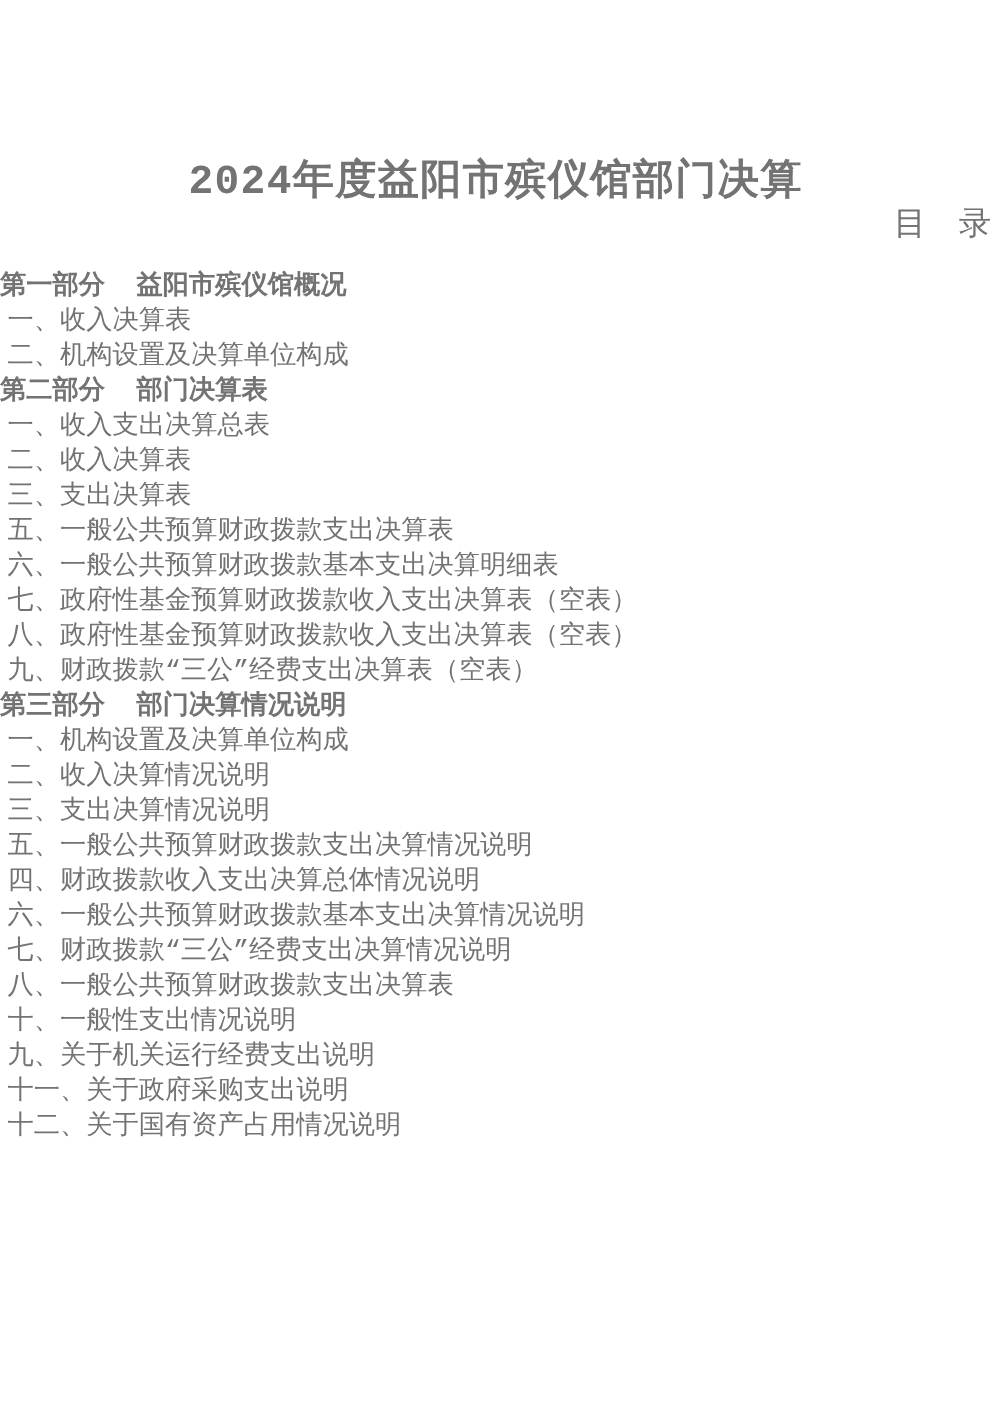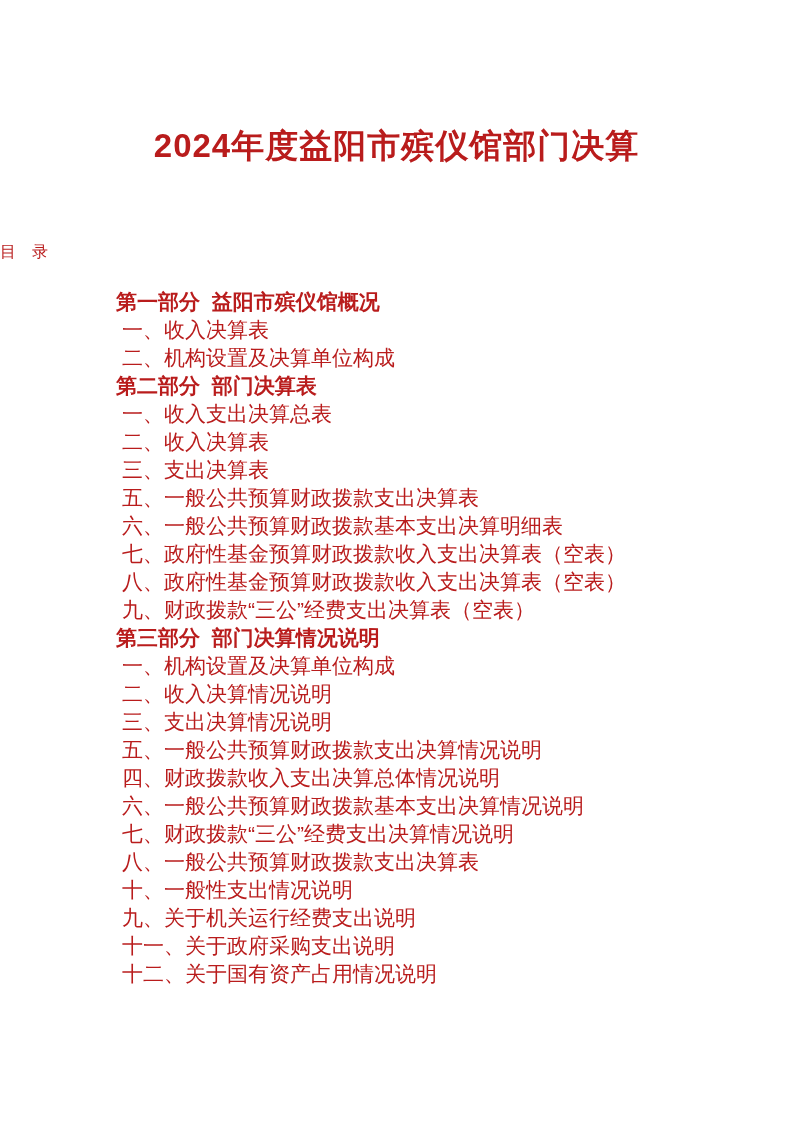--- a/index.html
+++ b/index.html
@@ -1,45 +1,43 @@
 <!DOCTYPE html>
 <html><head>
 <meta charset="utf-8">
 <style>
   html, body { margin: 0; padding: 0; background: #ffffff; }
   .page {
     position: relative;
     width: 793px;
     height: 1122px;
     background: #ffffff;
-    color: #b91c1c;
-    font-family: Liberation Sans, sans-serif;
+    color: #737373;
+    font-family: Liberation Mono, monospace;
     overflow: hidden;
     box-sizing: border-box;
   }
   .doc-title {
     margin: 0;
     padding-top: 126px;
     text-align: center;
     font-size: 33px;
     line-height: 40px;
     font-weight: bold;
     letter-spacing: 1px;
   }
   .toc-heading {
-    margin-top: 72px;
-    text-align: left;
-    font-size: 16px;
+    text-align: right;
+    font-size: 26px;
     line-height: 28px;
     font-weight: normal;
     white-space: pre;
   }
   .toc {
     margin-top: 22px;
-    padding-left: 116px;
     padding-right: 60px;
     font-size: 21px;
   }
   .toc .sec {
     font-weight: bold;
     line-height: 28px;
     white-space: pre;
   }
   .toc .item {
     font-weight: normal;

